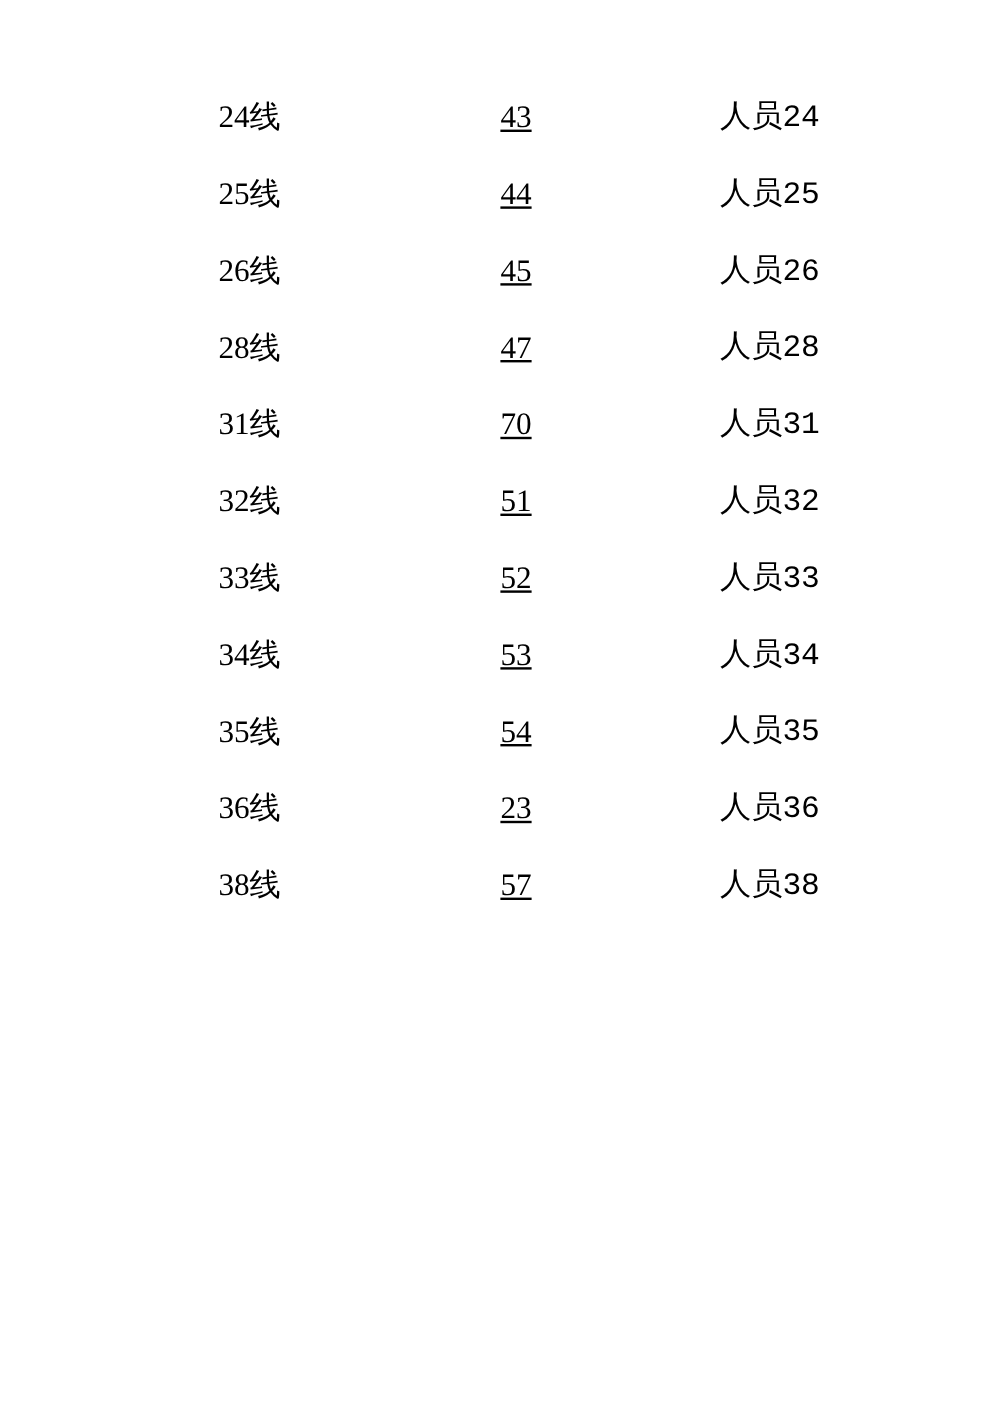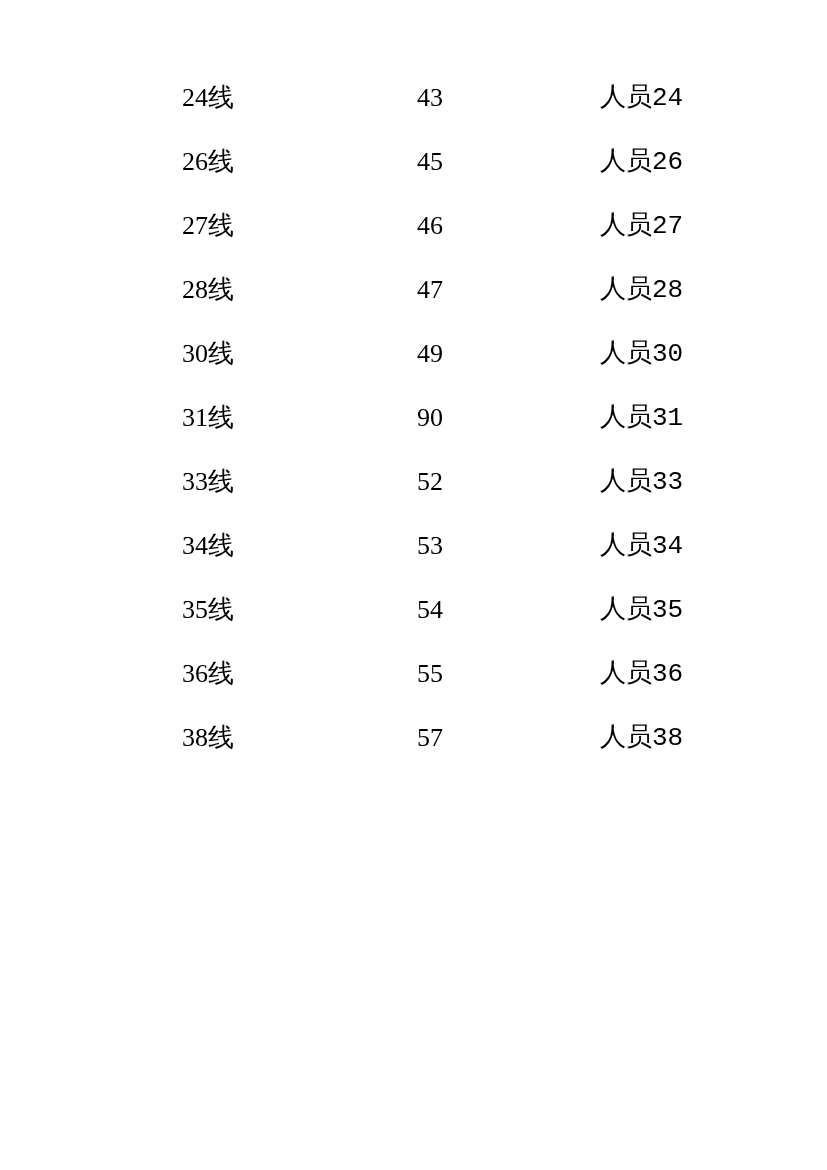--- a/index.html
+++ b/index.html
@@ -38,79 +38,80 @@
     line-height: 34px;
     font-size: 26px;
     white-space: nowrap;
     color: #000000;
   }
   .cell-line {
     left: 182px;
   }
   .cell-number {
     left: 417px;
+    text-decoration: underline;
   }
   .cell-person {
     left: 600px;
     font-family: Liberation Mono, monospace;
   }
 </style>
 </head>
 <body>
 
 <div class="page">
   <div class="table-body">
       <div class="table-row">
         <span class="cell cell-line">24线</span>
         <span class="cell cell-number">43</span>
         <span class="cell cell-person">人员24</span>
       </div>
       <div class="table-row">
+        <span class="cell cell-line">25线</span>
+        <span class="cell cell-number">44</span>
+        <span class="cell cell-person">人员25</span>
+      </div>
+      <div class="table-row">
         <span class="cell cell-line">26线</span>
         <span class="cell cell-number">45</span>
         <span class="cell cell-person">人员26</span>
-      </div>
-      <div class="table-row">
-        <span class="cell cell-line">27线</span>
-        <span class="cell cell-number">46</span>
-        <span class="cell cell-person">人员27</span>
       </div>
       <div class="table-row">
         <span class="cell cell-line">28线</span>
         <span class="cell cell-number">47</span>
         <span class="cell cell-person">人员28</span>
       </div>
       <div class="table-row">
-        <span class="cell cell-line">30线</span>
-        <span class="cell cell-number">49</span>
-        <span class="cell cell-person">人员30</span>
+        <span class="cell cell-line">31线</span>
+        <span class="cell cell-number">70</span>
+        <span class="cell cell-person">人员31</span>
       </div>
       <div class="table-row">
-        <span class="cell cell-line">31线</span>
-        <span class="cell cell-number">90</span>
-        <span class="cell cell-person">人员31</span>
+        <span class="cell cell-line">32线</span>
+        <span class="cell cell-number">51</span>
+        <span class="cell cell-person">人员32</span>
       </div>
       <div class="table-row">
         <span class="cell cell-line">33线</span>
         <span class="cell cell-number">52</span>
         <span class="cell cell-person">人员33</span>
       </div>
       <div class="table-row">
         <span class="cell cell-line">34线</span>
         <span class="cell cell-number">53</span>
         <span class="cell cell-person">人员34</span>
       </div>
       <div class="table-row">
         <span class="cell cell-line">35线</span>
         <span class="cell cell-number">54</span>
         <span class="cell cell-person">人员35</span>
       </div>
       <div class="table-row">
         <span class="cell cell-line">36线</span>
-        <span class="cell cell-number">55</span>
+        <span class="cell cell-number">23</span>
         <span class="cell cell-person">人员36</span>
       </div>
       <div class="table-row">
         <span class="cell cell-line">38线</span>
         <span class="cell cell-number">57</span>
         <span class="cell cell-person">人员38</span>
       </div>
     </div>
 </div>
 

